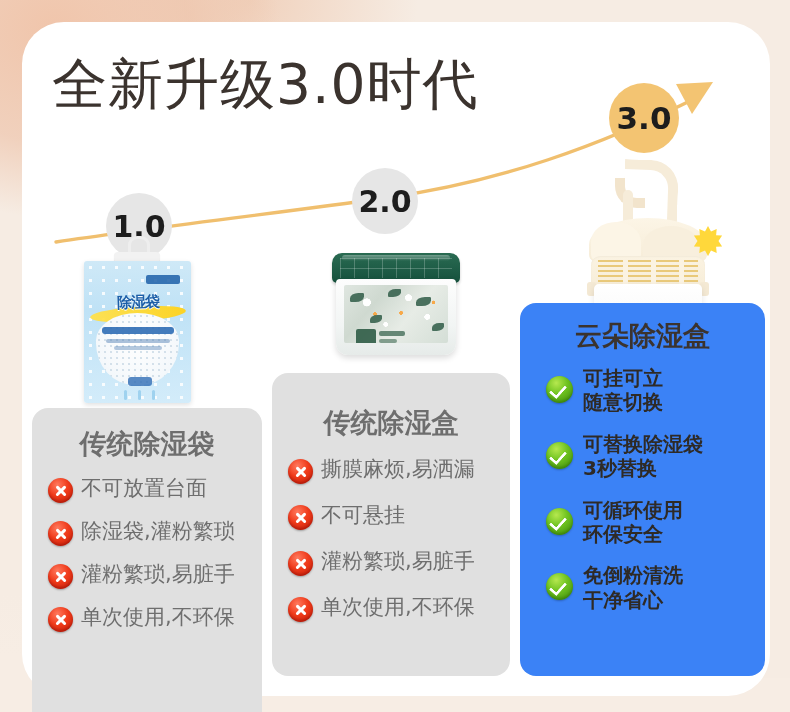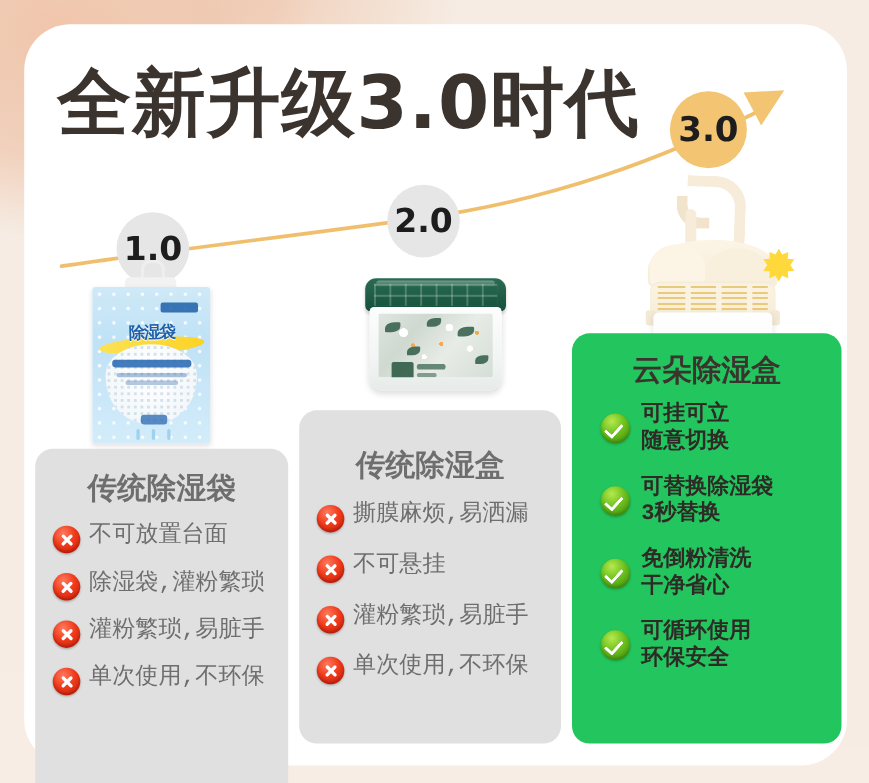--- a/index.html
+++ b/index.html
@@ -19,21 +19,21 @@
   }
   .bottomcream{position:absolute;left:0;bottom:0;width:790px;height:34px;background:#f7ede4;}
   .leftcream{position:absolute;left:0;bottom:0;width:34px;height:120px;background:linear-gradient(180deg,rgba(247,237,228,0) 0%, #f7ede4 55%);}
 
   
   .panel{position:absolute;left:22px;top:22px;width:748px;height:674px;
     background:#fff;border-radius:42px;}
 
   
   .title{position:absolute;left:52px;top:48px;
-    font-size:67px;font-weight:700;color:#3b332e;letter-spacing:1px;
+    font-size:55px;font-weight:400;color:#3b332e;letter-spacing:1px;
     white-space:nowrap;}
 
   
   .curve{position:absolute;left:0;top:0;width:790px;height:290px;}
 
   
   .badge{position:absolute;border-radius:50%;
     display:flex;align-items:center;justify-content:center;
     font-weight:600;color:#1d1d1d;}
   .badge.gray{background:#e6e6e6;}
@@ -151,41 +151,41 @@
     border-radius:5px 5px 14px 14px;
     box-shadow:0 3px 7px rgba(0,0,0,.1);}
   .p3-clipL{position:absolute;left:12px;top:122px;width:9px;height:14px;
     background:#f4e9d4;border-radius:3px;}
   .p3-clipR{position:absolute;left:125px;top:122px;width:9px;height:14px;
     background:#f4e9d4;border-radius:3px;}
 
   
   .card{position:absolute;border-radius:16px;}
   .card.gray{background:#e0e0e0;}
-  .card.gold{background:#22c55e;}
+  .card.gold{background:#3b82f6;}
   #card1{left:32px;top:408px;width:230px;height:348px;}
   #card2{left:272px;top:373px;width:238px;height:303px;}
   #card3{left:520px;top:303px;width:245px;height:373px;}
 
   .card-title{text-align:center;font-weight:700;white-space:nowrap;}
   #card1 .card-title{font-size:27px;color:#6e6e6e;padding-top:18px;}
   #card2 .card-title{font-size:27px;color:#6e6e6e;padding-top:32px;}
   #card3 .card-title{font-size:27px;color:#3b332e;padding-top:15px;}
 
   .feat-list{list-style:none;margin:0;padding:0;}
   #card1 .feat-list{padding:14px 0 0 16px;}
   #card2 .feat-list{padding:16px 0 0 16px;}
   #card3 .feat-list{padding:12px 0 0 26px;}
 
   .feat{display:flex;align-items:flex-start;}
   #card1 .feat{margin-bottom:16px;}
   #card2 .feat{margin-bottom:19px;}
   #card3 .feat{margin-bottom:17px;}
 
-  .feat-text{font-size:21px;color:#6e6e6e;line-height:1.18;white-space:nowrap;font-family:Liberation Mono, monospace;}
+  .feat-text{font-size:21px;color:#6e6e6e;line-height:1.18;white-space:nowrap;}
   #card3 .feat-text{font-size:20px;color:#2e2a26;font-weight:700;line-height:1.22;}
 
   
   .ico{flex:0 0 auto;border-radius:50%;position:relative;margin-right:8px;}
   .ico-x{width:25px;height:25px;margin-top:2px;
     background:radial-gradient(circle at 38% 28%,#ff7a5e 0%,#f03b1b 45%,#c41f08 100%);
     box-shadow:0 1px 2px rgba(0,0,0,.3), inset 0 -2px 3px rgba(120,0,0,.4);}
   .ico-x::before,.ico-x::after{content:"";position:absolute;left:50%;top:50%;
     width:13px;height:3.2px;background:#fff;border-radius:2px;}
   .ico-x::before{transform:translate(-50%,-50%) rotate(45deg);}
@@ -336,27 +336,27 @@
       <li class="feat">
         <span class="ico ico-chk"></span>
         <span class="feat-text">
           <span>可替换除湿袋</span><br>
           <span>3秒替换</span>
         </span>
       </li>
       <li class="feat">
         <span class="ico ico-chk"></span>
         <span class="feat-text">
+          <span>可循环使用</span><br>
+          <span>环保安全</span>
+        </span>
+      </li>
+      <li class="feat">
+        <span class="ico ico-chk"></span>
+        <span class="feat-text">
           <span>免倒粉清洗</span><br>
           <span>干净省心</span>
         </span>
       </li>
-      <li class="feat">
-        <span class="ico ico-chk"></span>
-        <span class="feat-text">
-          <span>可循环使用</span><br>
-          <span>环保安全</span>
-        </span>
-      </li>
     </ul>
   </div>
 
 </div>
 
 </body></html>

